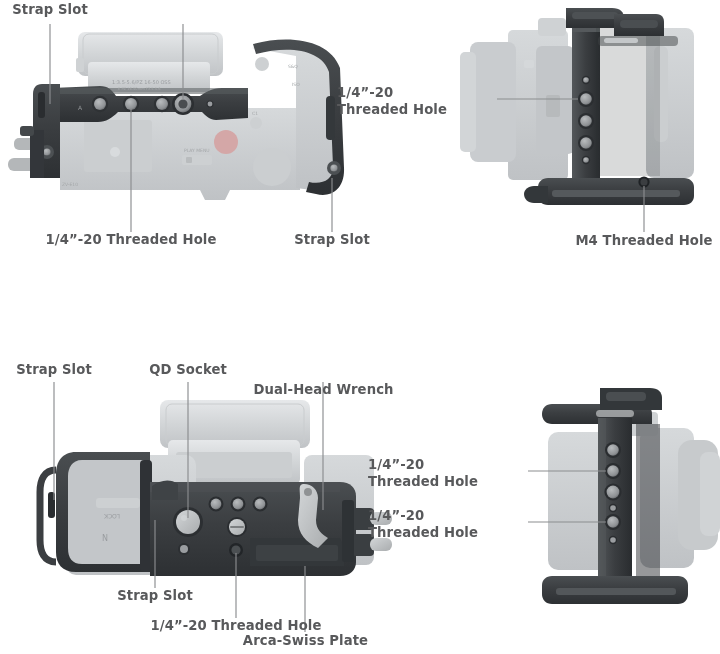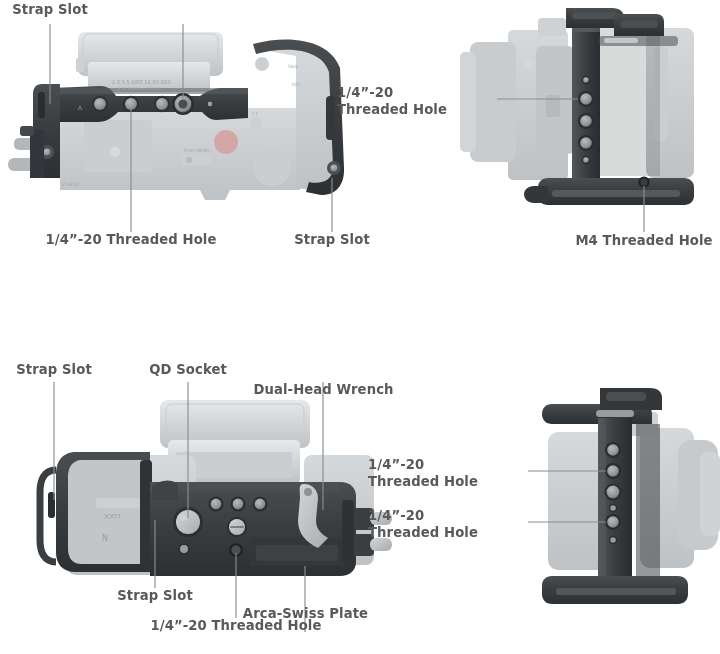--- a/index.html
+++ b/index.html
@@ -319,21 +319,21 @@
   <div class="label c" style="left:4px;top:362px;width:100px;">Strap Slot</div>
 
   <div class="label c" style="left:133px;top:362px;width:110px;">QD Socket</div>
 
   <div class="label c" style="left:245px;top:362px;width:157px;margin-top:20px;">Dual-Head Wrench</div>
 
   <div class="label c" style="left:105px;top:588px;width:100px;">Strap Slot</div>
 
   <div class="label c" style="left:136px;top:618px;width:200px;">1/4”-20 Threaded Hole</div>
 
-  <div class="label c" style="left:238px;top:606px;width:135px;">Arca-Swiss Plate</div>
+  <div class="label c" style="left:238px;top:633px;width:135px;">Arca-Swiss Plate</div>
 
   <div class="label r" style="left:368px;top:457px;width:155px;">1/4”-20</div>
   <div class="label r" style="left:368px;top:474px;width:155px;">Threaded Hole</div>
 
   <div class="label r" style="left:368px;top:508px;width:155px;">1/4”-20</div>
   <div class="label r" style="left:368px;top:525px;width:155px;">Threaded Hole</div>
 
 </div>
 
 </body></html>

